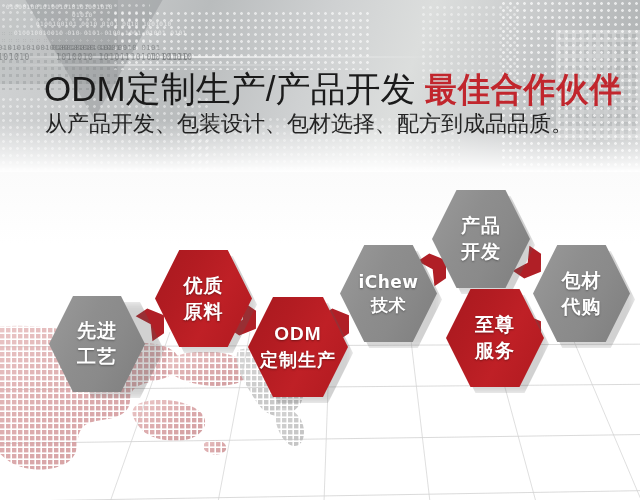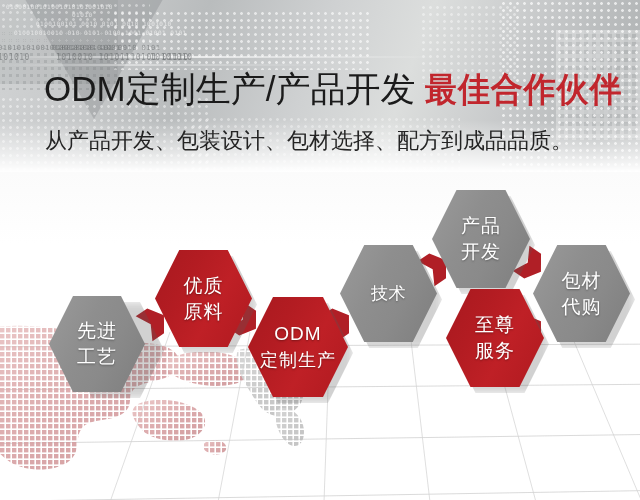--- a/index.html
+++ b/index.html
@@ -72,21 +72,21 @@
   .title-main {
     font-size:35px; line-height:38px; color:#1b1b1b; font-weight:400;
     letter-spacing:0px;
   }
   .title-accent {
     font-size:34px; line-height:38px; color:#c1262d; font-weight:bold;
     margin-left:10px; letter-spacing:1px;
     transform:scaleX(0.94); transform-origin:left center;
   }
   .subtitle {
-    position:absolute; left:45px; top:127px;
+    position:absolute; left:45px; top:110px;
     font-size:22px; line-height:28px; color:#242424; white-space:nowrap;
     letter-spacing:0px;
   }
 
   
   .lower {
     position:absolute; left:0; top:172px; width:640px; height:328px;
     background:linear-gradient(180deg,#fbfbfb 0%,#ffffff 22%,#ffffff 100%);
     overflow:hidden;
   }
@@ -95,21 +95,21 @@
 
   
   .hex {
     position:absolute;
     clip-path:polygon(25% 0%, 75% 0%, 100% 50%, 75% 100%, 25% 100%, 0% 50%);
     display:flex; flex-direction:column;
     align-items:center; justify-content:center;
     color:#ffffff; text-align:center;
   }
   .hex .l1, .hex .l2 {
-    font-size:19px; line-height:26px; font-weight:normal;
+    font-size:19px; line-height:26px; font-weight:bold;
     letter-spacing:1px;
     text-shadow:0 1px 2px rgba(0,0,0,0.35);
     white-space:nowrap;
   }
   .hex.small .l1, .hex.small .l2 { font-size:17px; line-height:24px; letter-spacing:0.5px; }
   .hex-gray {
     background:linear-gradient(118deg,#9a9a9a 0%,#8e8e8e 38%,#8a8a8a 62%,#7e7e7e 100%);
   }
   .hex-red {
     background:linear-gradient(118deg,#a8191f 0%,#b31c22 32%,#bf2026 60%,#b01a20 100%);
@@ -247,20 +247,21 @@
           <div class="l1">优质</div>
           <div class="l2">原料</div>
         </div>
         <div class="hex-shadow" style="left: 253px; top: 131px; width: 100px; height: 100px;"></div>
         <div class="hex hex-red" style="left: 248px; top: 125px; width: 100px; height: 100px;">
           <div class="l1">ODM</div>
           <div class="l2" style="font-size: 18px;">定制生产</div>
         </div>
         <div class="hex-shadow" style="left: 345px; top: 79px; width: 97px; height: 97px;"></div>
         <div class="hex hex-gray small" style="left: 340px; top: 73px; width: 97px; height: 97px;">
+          <div class="l1 latin">iChew</div>
           <div class="l2">技术</div>
         </div>
         <div class="hex-shadow" style="left: 437px; top: 24px; width: 98px; height: 98px;"></div>
         <div class="hex hex-gray" style="left: 432px; top: 18px; width: 98px; height: 98px;">
           <div class="l1">产品</div>
           <div class="l2">开发</div>
         </div>
         <div class="hex-shadow" style="left: 451px; top: 123px; width: 98px; height: 98px;"></div>
         <div class="hex hex-red" style="left: 446px; top: 117px; width: 98px; height: 98px; text-align: center;">
           <div class="l1">至尊</div>

